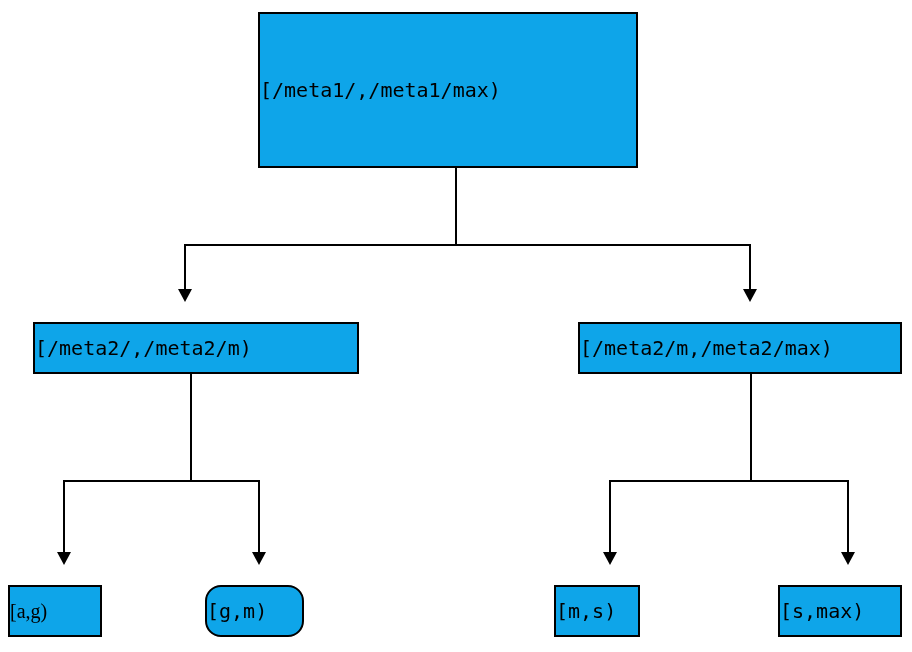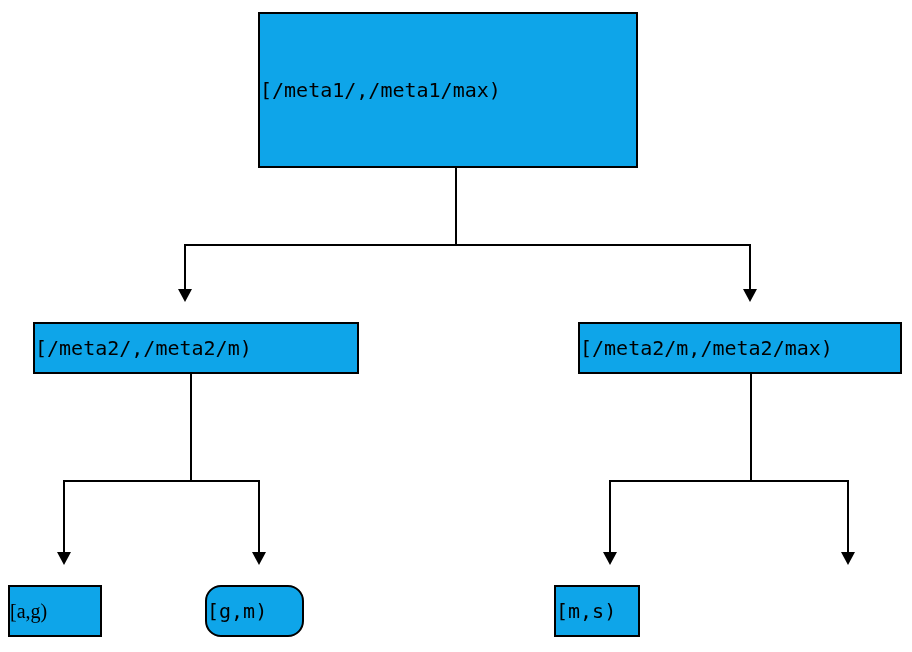--- a/index.html
+++ b/index.html
@@ -101,14 +101,17 @@
   </div>
 
   <div class="node" style="left:205px; top:585px; width:99px; height:52px;border-radius:16px;">
     <span class="node-label">[g,m)</span>
   </div>
 
   <div class="node" style="left:554px; top:585px; width:86px; height:52px;">
     <span class="node-label">[m,s)</span>
   </div>
 
+  <div class="node" style="left:778px; top:585px; width:124px; height:52px;">
+    <span class="node-label">[s,max)</span>
+  </div>
 
 </div>
 
 </body></html>

